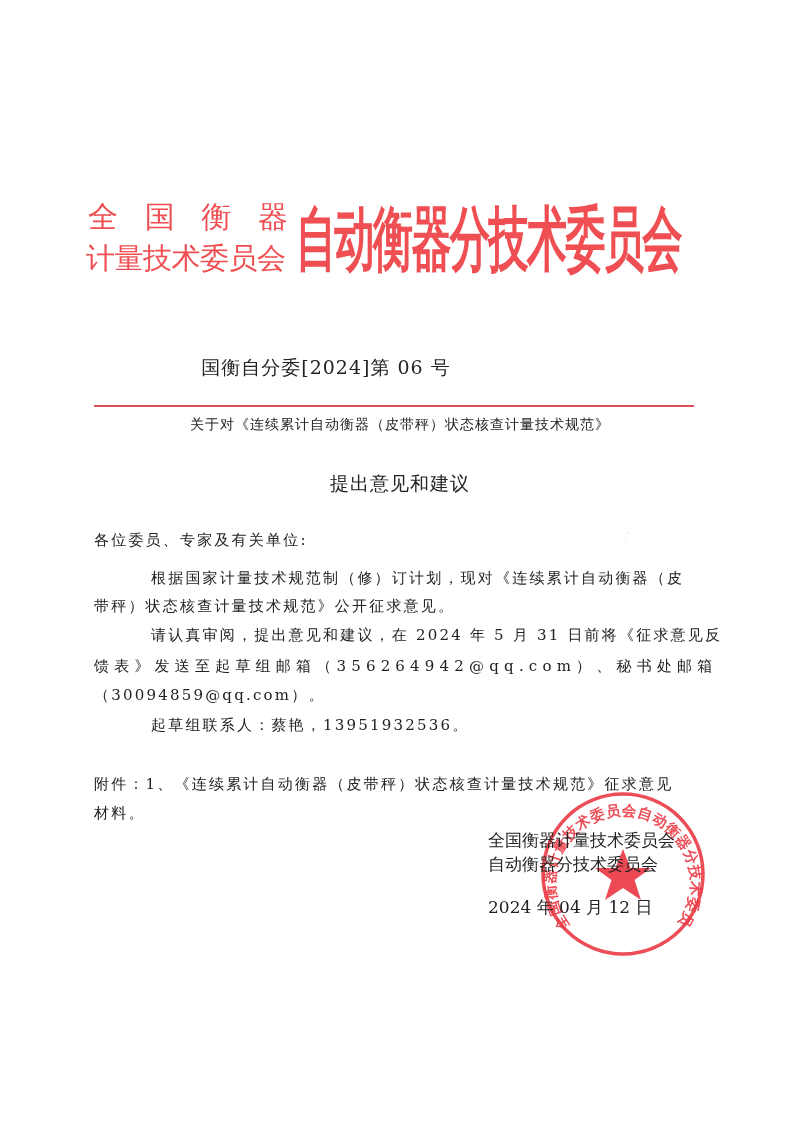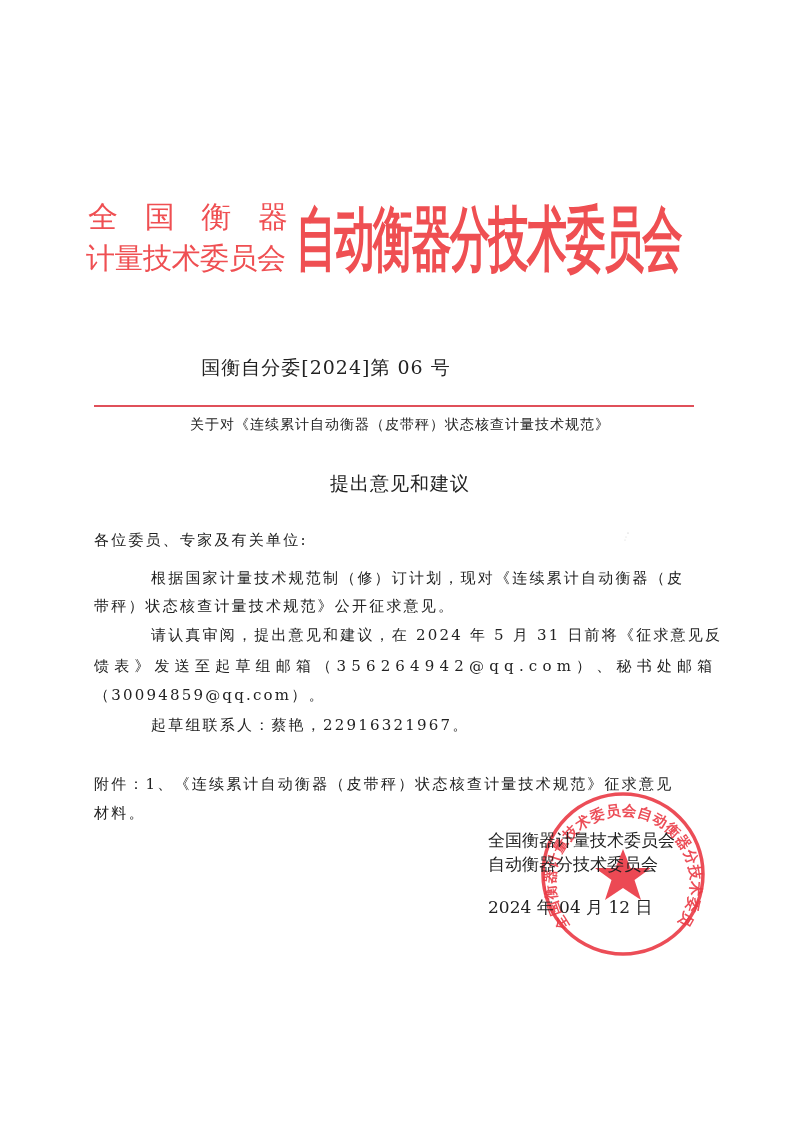--- a/index.html
+++ b/index.html
@@ -57,21 +57,21 @@
 
 <div class="abs body-line" style="top:531px;">各位委员、专家及有关单位:</div>
 
 <div class="abs body-line indent" style="top:569px;">根据国家计量技术规范制（修）订计划，现对《连续累计自动衡器（皮</div>
 <div class="abs body-line" style="top:597px;">带秤）状态核查计量技术规范》公开征求意见。</div>
 
 <div class="abs body-line indent" style="top:626px;">请认真审阅，提出意见和建议，在 2024 年 5 月 31 日前将《征求意见反</div>
 <div class="abs body-line" style="top:657px; letter-spacing:5.2px;">馈表》发送至起草组邮箱（356264942@qq.com）、秘书处邮箱</div>
 <div class="abs body-line" style="top:686px;">（30094859@qq.com）。</div>
 
-<div class="abs body-line indent" style="top:716px;">起草组联系人：蔡艳，22916321967。</div>
+<div class="abs body-line indent" style="top:716px;">起草组联系人：蔡艳，13951932536。</div>
 
 <div class="abs body-line" style="top:775px;">附件：1、《连续累计自动衡器（皮带秤）状态核查计量技术规范》征求意见</div>
 <div class="abs body-line" style="top:804px;">材料。</div>
 
 <svg class="abs stamp" viewBox="0 0 166 166">
   <defs>
     <path id="ringPath" d="M 30 135 A 68 68 0 1 1 136 135"></path>
   </defs>
   <circle cx="83" cy="83" r="80" fill="none" stroke="#ea3a45" stroke-width="3.5" opacity="0.9"></circle>
   <text font-size="14.5" fill="#ea3a45" opacity="0.9" font-family="DejaVu Sans, sans-serif" font-weight="bold" letter-spacing="0.6">

